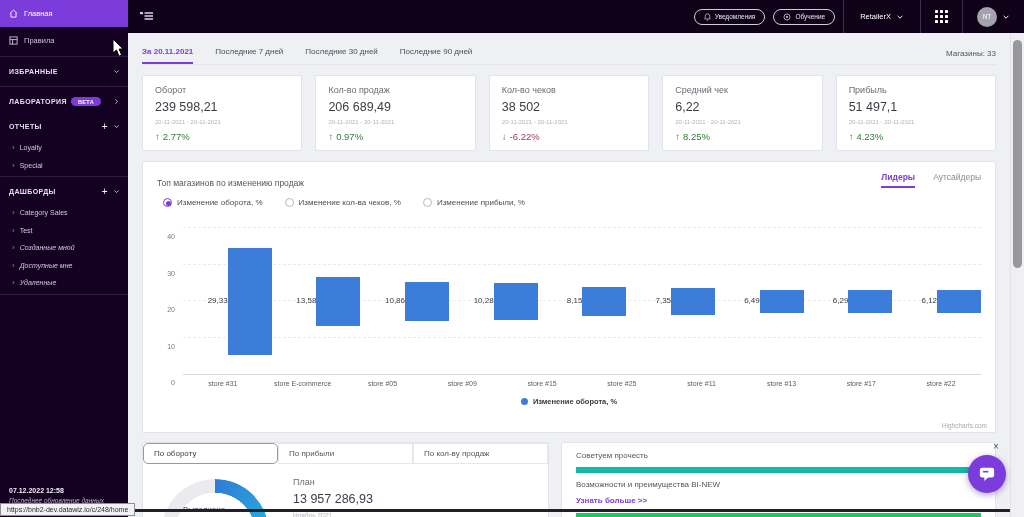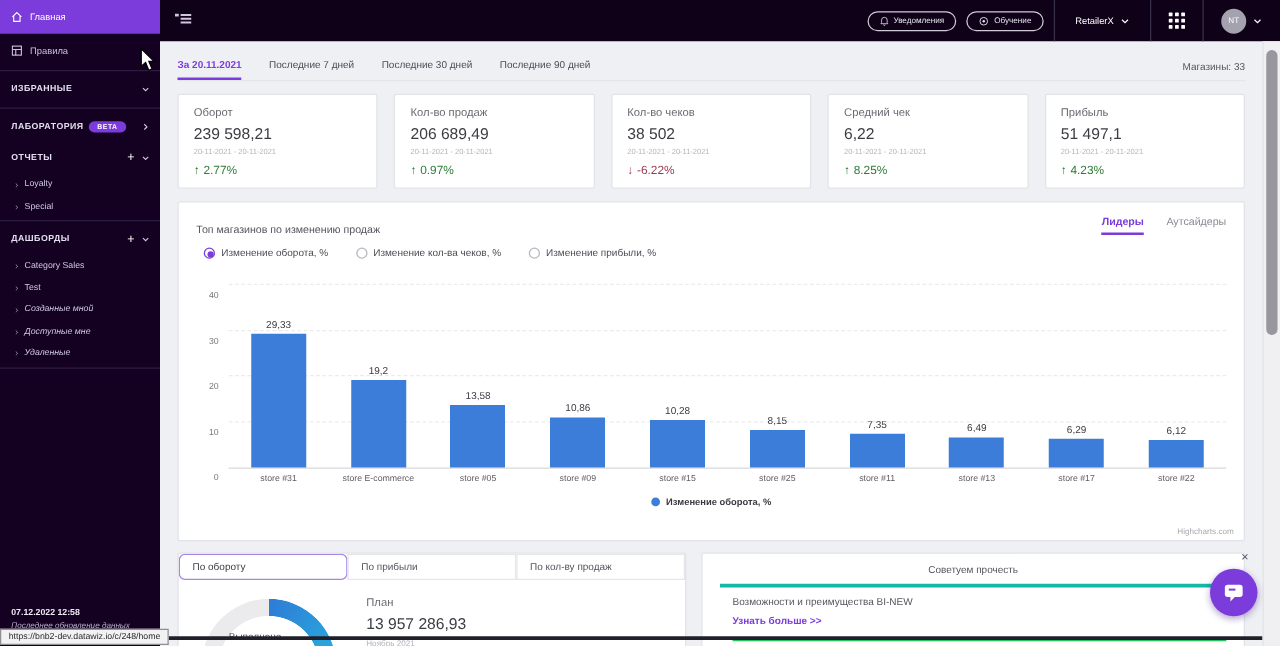--- a/index.html
+++ b/index.html
@@ -87,21 +87,21 @@
   .radio-opt.selected .radio-circle { border-color:var(--accent); }
   .radio-opt.selected .radio-circle::after { content:""; position:absolute; left:2px; top:2px;
     width:5px; height:5px; background:var(--accent); border-radius:50%; }
 
   .plot-wrap { margin-top:22px; }
   .yticks { position:absolute; left:14px; top:74px; width:22px; height:146px; }
   .ytick { position:absolute; right:4px; font-size:7px; color:#77777f; }
   .plot-inner { position:relative; margin-left:26px; height:146px; border-bottom:1px solid #d9d9de; }
   .gridline { position:absolute; left:0; right:0; border-top:1px dashed #ebebee; }
   .bars-row { position:absolute; left:0; right:0; bottom:0; top:0; display:flex; align-items:flex-end; }
-  .bar-col { flex:1; display:flex; flex-direction:column; align-items:center; justify-content:flex-end; height:100%; }
+  .bar-col { flex:1; display:flex; flex-direction:row; align-items:center; justify-content:flex-end; height:100%; }
   .bar-value { font-size:8px; color:#3a3a42; margin-bottom:3px; }
   .bar { width:44px; background:var(--bar); }
   .cats-row { margin-left:26px; display:flex; }
   .cat-label { flex:1; text-align:center; font-size:7px; color:#5c5c66; padding-top:5px; }
   .legend-row { display:flex; align-items:center; justify-content:center; gap:5px; margin-top:10px; }
   .legend-dot { width:7px; height:7px; border-radius:50%; background:var(--bar); }
   .legend-label { font-size:7.5px; color:#3a3a42; font-weight:bold; }
   .credit { position:absolute; right:8px; bottom:3px; font-size:6.5px; color:#a8a8b0; }
 
   .bottom-row { display:flex; gap:12px; margin-top:9px; }
@@ -115,22 +115,22 @@
     background:conic-gradient(from 0deg, #2e7cd6 0deg, #29aadc 80deg, #27c9c4 160deg, #ebebee 160deg 360deg);
     -webkit-mask:radial-gradient(closest-side, transparent 74%, #000 75%);
     mask:radial-gradient(closest-side, transparent 74%, #000 75%); }
   .gauge-label { position:absolute; left:40px; top:62px; font-size:8px; color:#3c3c44; }
   .plan-info { position:absolute; left:150px; top:34px; }
   .plan-label { font-size:9px; color:#6b6b75; }
   .plan-value { font-size:12.5px; color:#3c3c44; margin-top:5px; }
   .plan-period { font-size:6.5px; color:#b3b3bc; margin-top:6px; }
 
   .advice-card { padding:8px 14px; }
-  .advice-title { font-size:8px; color:#55555f; padding-bottom:7px; border-bottom:3px solid #14b8a6;text-align:center; }
-  .article { padding:7px 0 6px 0; border-bottom:3px solid #22c55e;margin-left:10px; }
+  .advice-title { font-size:8px; color:#55555f; padding-bottom:7px; border-bottom:6px solid #14b8a6; }
+  .article { padding:7px 0 6px 0; border-bottom:5px solid #22c55e; }
   .article-title { font-size:8px; color:#55555f; }
   .article-link { display:inline-block; font-size:8px; color:var(--accent); font-weight:bold;
     margin-top:5px; text-decoration:none; cursor:pointer; }
 
   
   .scrollbar { position:absolute; right:0; top:33px; width:14px; height:484px;
     background:#f0f0f2; border-left:1px solid #e2e2e6; z-index:6; }
   .scroll-thumb { position:absolute; left:2px; right:2px; top:7px; height:228px;
     background:#97979d; border-radius:6px; }
   .chat-close { position:absolute; left:993px; top:441px; font-size:10px; color:#55555f;
@@ -393,24 +393,20 @@
             <div class="gridline" style="bottom: 36.5px;"></div>
             <div class="gridline" style="bottom: 73px;"></div>
             <div class="gridline" style="bottom: 109.5px;"></div>
             <div class="gridline" style="bottom: 146px;"></div>
             <div class="bars-row">
               <div class="bar-col">
                 <div class="bar-value">29,33</div>
                 <div class="bar" style="height: 107.054px;"></div>
               </div>
               <div class="bar-col">
-                <div class="bar-value">19,2</div>
-                <div class="bar" style="height: 70.08px;"></div>
-              </div>
-              <div class="bar-col">
                 <div class="bar-value">13,58</div>
                 <div class="bar" style="height: 49.567px;"></div>
               </div>
               <div class="bar-col">
                 <div class="bar-value">10,86</div>
                 <div class="bar" style="height: 39.639px;"></div>
               </div>
               <div class="bar-col">
                 <div class="bar-value">10,28</div>
                 <div class="bar" style="height: 37.522px;"></div>

